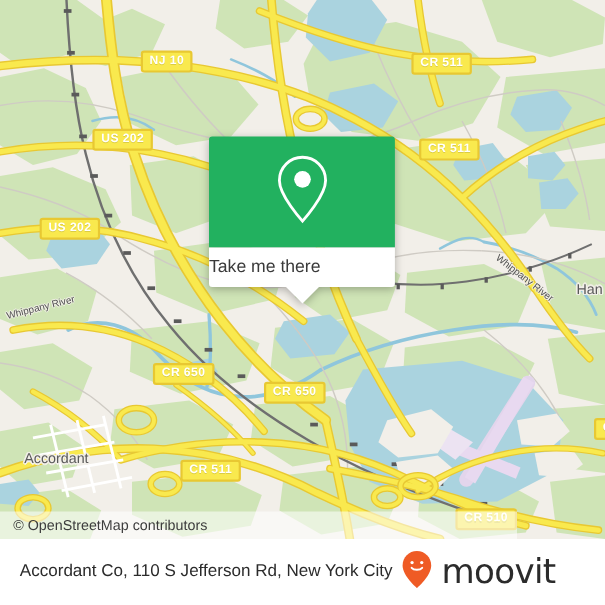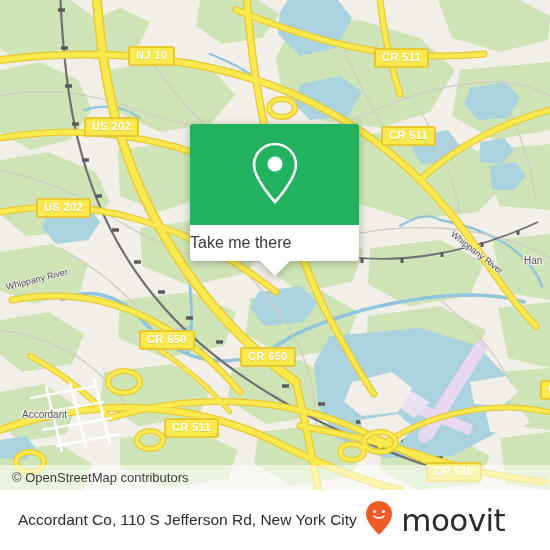--- a/index.html
+++ b/index.html
@@ -34,42 +34,42 @@
     line-height:11px;
     white-space:nowrap;
     text-shadow:0 1px 0 rgba(0,0,0,.12);
     font-family:"Liberation Sans", sans-serif;
   }
 
   
   .place-label {
     position:absolute;
     color:#5a5a5a;
-    font-size:10px;
+    font-size:13px;
     white-space:nowrap;
     font-family:"Liberation Sans", sans-serif;
     text-shadow:
       -1.4px 0 #f2efe9, 1.4px 0 #f2efe9, 0 -1.4px #f2efe9, 0 1.4px #f2efe9,
       -1px -1px #f2efe9, 1px -1px #f2efe9, -1px 1px #f2efe9, 1px 1px #f2efe9;
   }
   .river-label {
     position:absolute;
     color:#4f4f4f;
     font-size:9px;
     white-space:nowrap;
     font-family:"Liberation Sans", sans-serif;
     text-shadow:
       -1px 0 #f2efe9, 1px 0 #f2efe9, 0 -1px #f2efe9, 0 1px #f2efe9;
   }
 
   
   .attribution {
     position:absolute;
     left:0; bottom:0;
-    width:550px;
+    width:470px;
     padding:5px 0 5px 12px;
     font-size:13px;
     color:#3c3c3c;
     background:rgba(255,255,255,0.55);
     font-family:"Liberation Sans", sans-serif;
     margin-top:20px;
   }
 
   
   .popup {
@@ -364,21 +364,21 @@
 
     <div class="shield" style="left:128px;top:46px;">NJ 10</div>
     <div class="shield" style="left:84px;top:117px;">US 202</div>
     <div class="shield" style="left:36px;top:198px;">US 202</div>
     <div class="shield" style="left:374px;top:48px;">CR 511</div>
     <div class="shield" style="left:381px;top:126px;">CR 511</div>
     <div class="shield" style="left:139px;top:330px;">CR 650</div>
     <div class="shield" style="left:240px;top:347px;">CR 650</div>
     <div class="shield" style="left:164px;top:418px;">CR 511</div>
     <div class="shield" style="left:312px;top:474px;margin-top:28px;">CR 623</div>
-    <div class="shield" style="left:414px;top:462px;margin-left:12px;">CR 510</div>
+    <div class="shield" style="left:414px;top:462px;">CR 510</div>
     <div class="shield" style="left:540px;top:380px;">CR</div>
 
     <div class="place-label" style="left:22px;top:409px;">Accordant</div>
     <div class="place-label" style="left:524px;top:255px;">Han</div>
 
     <div class="river-label" style="left:6px;top:282px;transform:rotate(-14deg);transform-origin:left center;">Whippany River</div>
     <div class="river-label" style="left:452px;top:228px;transform:rotate(38deg);transform-origin:left center;">Whippany River</div>
 
     <div class="attribution">© OpenStreetMap contributors</div>
   </div>

